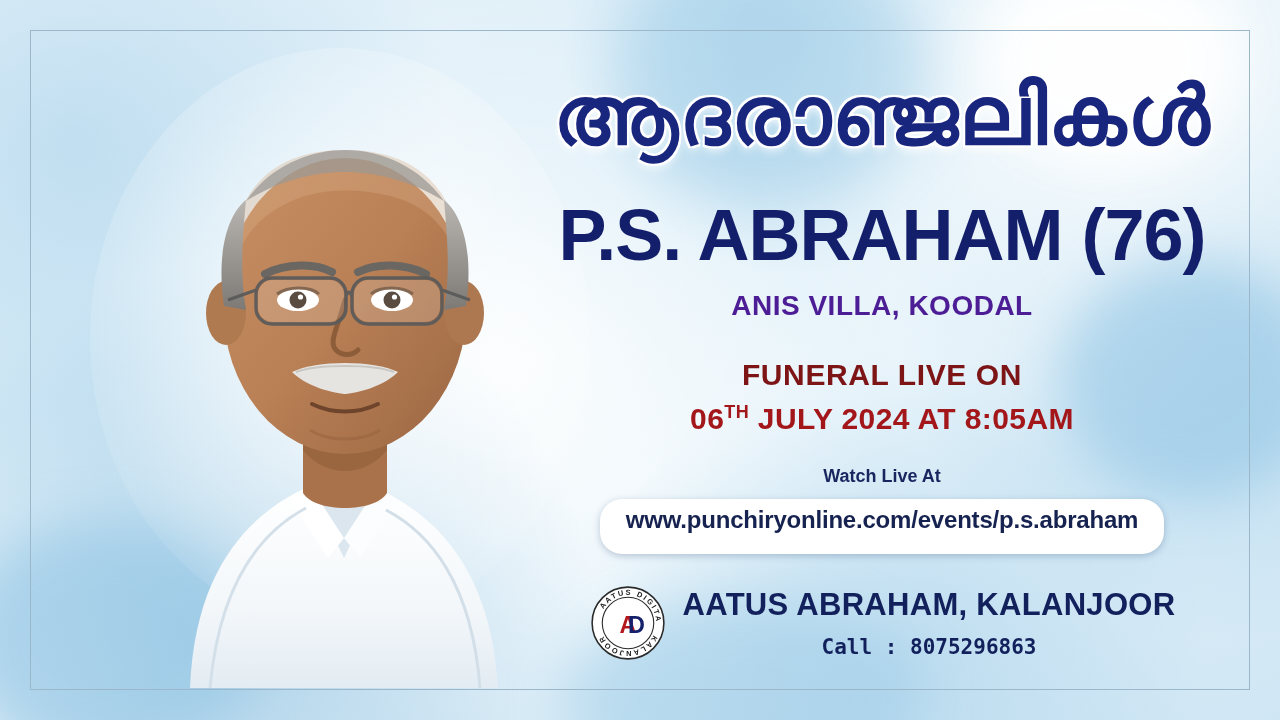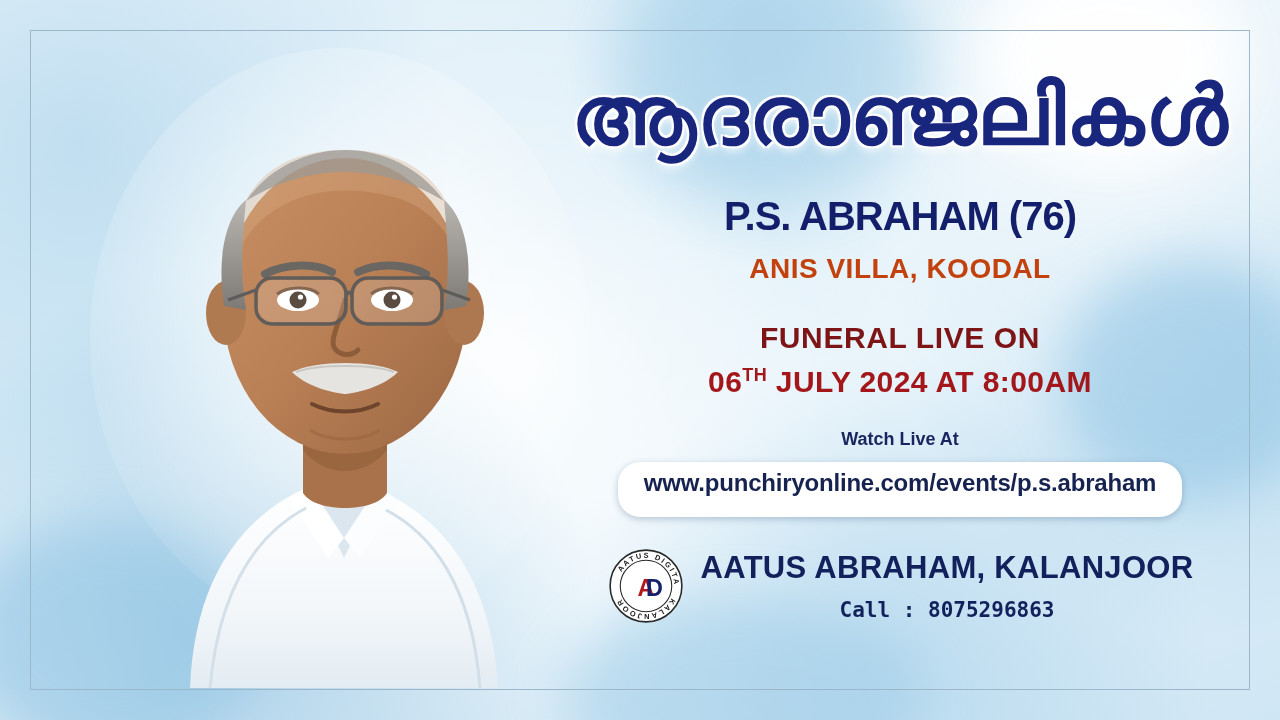--- a/index.html
+++ b/index.html
@@ -60,21 +60,21 @@
   .portrait {
     position: absolute;
     left: 0;
     bottom: 0;
     width: 560px;
     height: 650px;
   }
   
   .content {
     position: absolute;
-    left: 560px;
+    left: 542px;
     top: 40px;
     width: 680px;
     text-align: center;
   }
   .mal-title {
     font-family: "Liberation Serif", serif;
     font-size: 82px;
     line-height: 1.05;
     color: #19267e;
     font-weight: 700;
@@ -82,31 +82,31 @@
     text-shadow:
       0 0 2px #ffffff,
       2px 2px 0 #ffffff,
       -2px 2px 0 #ffffff,
       2px -2px 0 #ffffff,
       -2px -2px 0 #ffffff,
       0 4px 10px rgba(255,255,255,0.9);
     margin-top: 34px;
   }
   .name {
-    font-size: 40px;
+    font-size: 72px;
     font-weight: 700;
     color: #141f6b;
     letter-spacing: -1px;
     margin-top: 34px;
     white-space: nowrap;
   }
   .address {
     font-size: 28px;
     font-weight: 700;
-    color: #c2410c;
+    color: #4c1d95;
     letter-spacing: 0.5px;
     margin-top: 14px;
   }
   .funeral-label {
     font-size: 30px;
     font-weight: 700;
     color: #7d1416;
     letter-spacing: 0.6px;
     margin-top: 36px;
   }
@@ -269,21 +269,21 @@
   <div class="content">
 
     <div class="mal-title">ആദരാഞ്ജലികൾ</div>
 
     <div class="name">P.S. ABRAHAM (76)</div>
 
     <div class="address">ANIS VILLA, KOODAL</div>
 
     <div class="funeral-label">FUNERAL LIVE ON</div>
 
-    <div class="funeral-date"><span>06</span><sup>TH</sup><span> JULY 2024 AT 8:00AM</span></div>
+    <div class="funeral-date"><span>06</span><sup>TH</sup><span> JULY 2024 AT 8:05AM</span></div>
 
     <div class="watch-label">Watch Live At</div>
 
     <div class="url-pill">www.punchiryonline.com/events/p.s.abraham</div>
 
     <div class="brand-row">
       <div class="brand-logo">
         <svg viewBox="0 0 100 100" width="78" height="78" xmlns="http://www.w3.org/2000/svg">
           <defs>
             <path id="ringTop" d="M 50,50 m -36,0 a 36,36 0 1,1 72,0" fill="none"></path>

